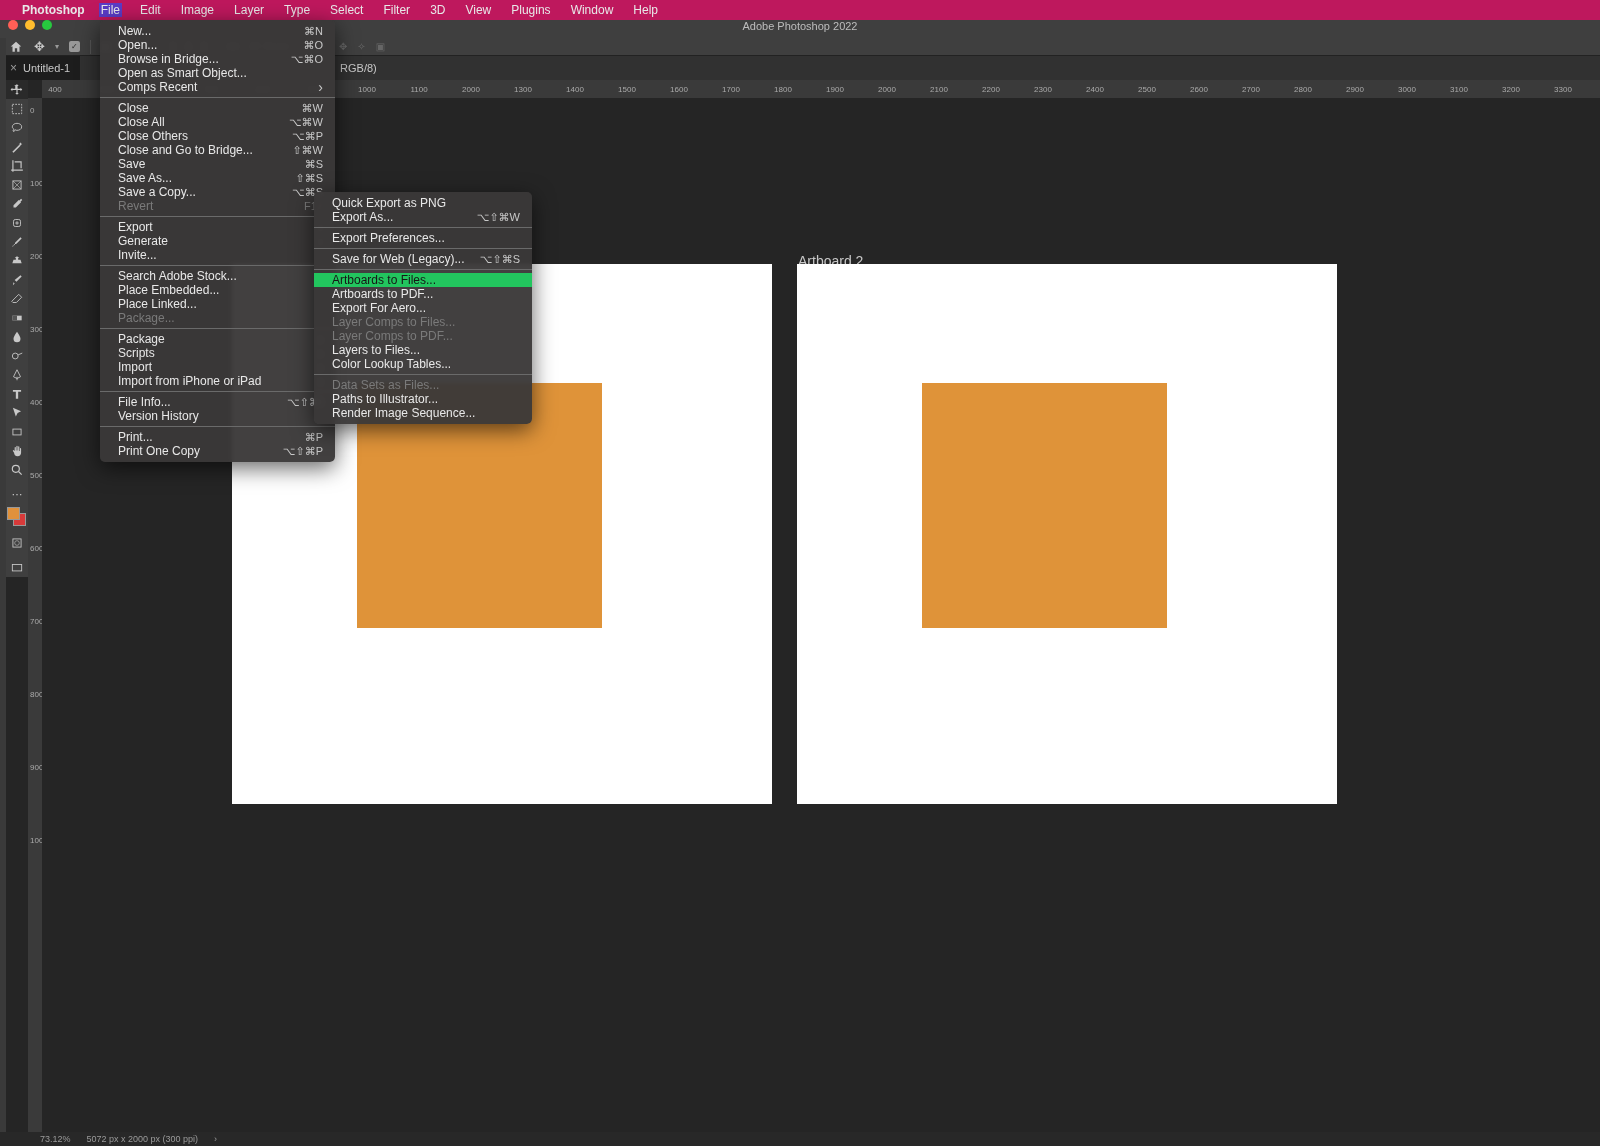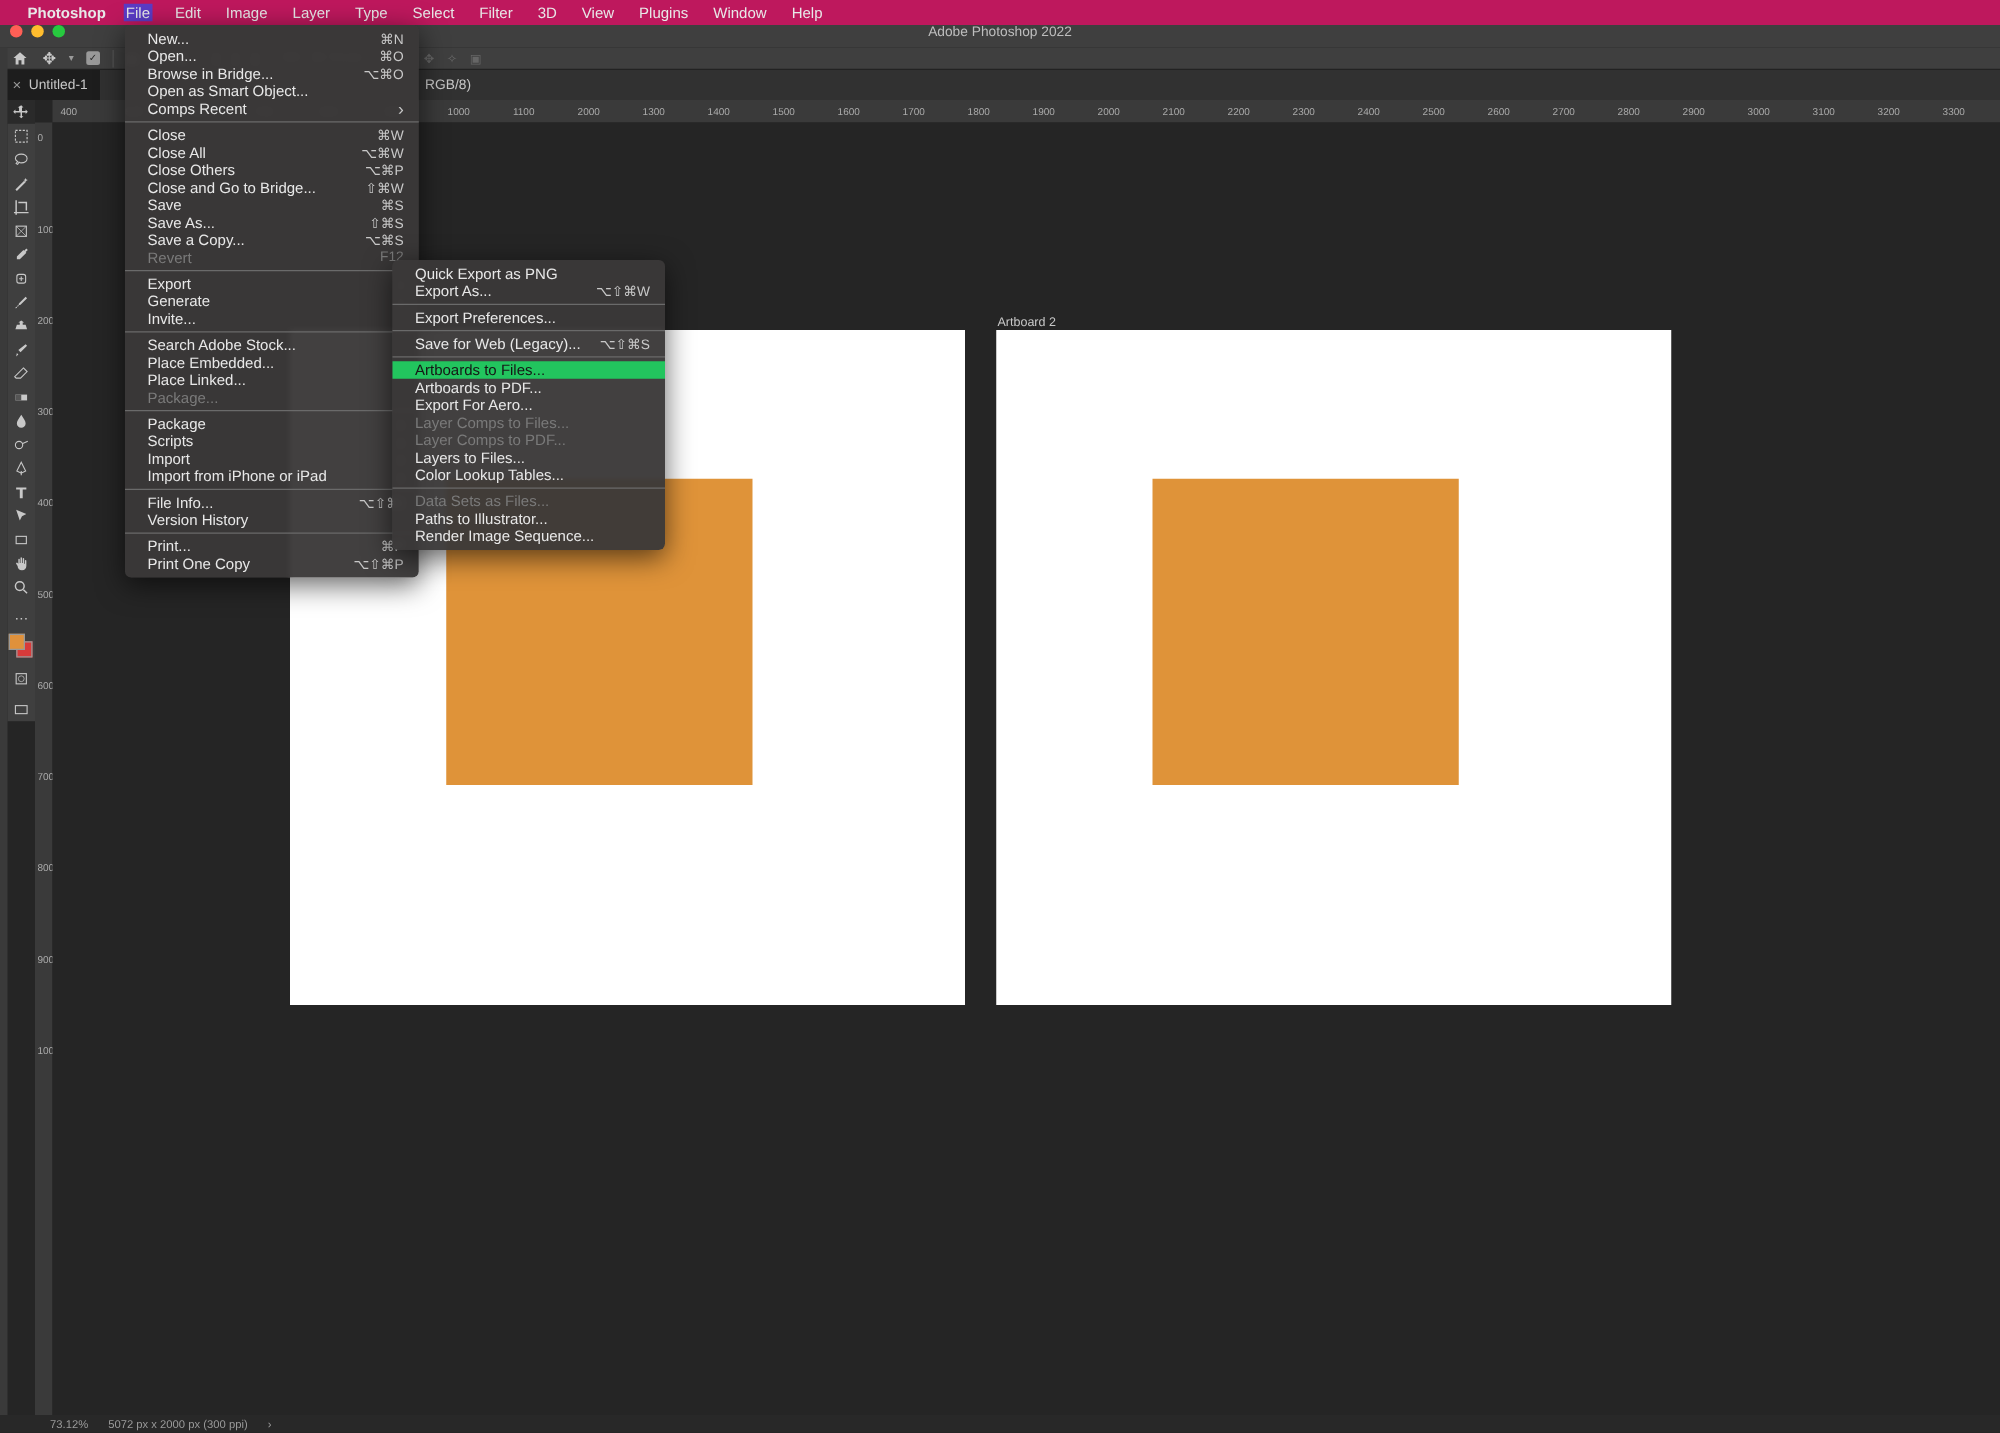--- a/index.html
+++ b/index.html
@@ -52,38 +52,38 @@
 
     
     .workarea { position: absolute; left: 28px; top: 80px; right: 0; bottom: 14px; background: #252525; }
     .vruler { position: absolute; left: 0; top: 18px; bottom: 0; width: 14px; background: #3a3a3a; }
     .vruler .tick { position: absolute; left: 2px; width: 12px; font-size: 8px; color: #aaa; transform: rotate(0); }
     .hruler { position: absolute; left: 14px; top: 0; right: 0; height: 18px; background: #3a3a3a; display: flex; align-items: center; }
     .hruler .hlabel { font-size: 8px; color: #aaa; width: 26px; text-align: center; flex: 0 0 26px; }
 
     
     .canvas { position: absolute; left: 14px; top: 18px; right: 0; bottom: 0; background: #252525; }
-    .artlabel { position: absolute; font-size: 10px; color: #c8c8c8; }
+    .artlabel { position: absolute; font-size: 14px; color: #c8c8c8; }
     .artboard { position: absolute; background: #fff; }
     .rect { position: absolute; background: #df9339; }
 
     
     .statusbar { position: absolute; left: 0; bottom: 0; right: 0; height: 14px; background: #282828; color: #9a9a9a; font-size: 9px; display: flex; align-items: center; padding-left: 40px; gap: 16px; }
 
     
     .ddmenu { position: absolute; background: rgba(58,56,56,0.96); backdrop-filter: blur(2px); border-radius: 5px; box-shadow: 0 6px 22px rgba(0,0,0,0.6); padding: 4px 0; font-size: 12px; color: #e8e8e8; }
     .dditem { display: flex; align-items: center; justify-content: space-between; padding: 1px 12px 1px 18px; height: 14px; cursor: pointer; white-space: nowrap; }
     .dditem .sc { color: #c8c8c8; font-size: 11px; letter-spacing: 0; }
     .dditem .sub { color: #c8c8c8; font-size: 14px; line-height: 8px; }
     .dditem.dis { color: #7a7a7a; }
     .dditem.dis .sc { color: #7a7a7a; text-align: center; }
     .dditem.hl { background: #22c55e; color: #161616; }
     .ddsep { height: 1px; background: #6a6a6a; margin: 3px 0; }
     #file-menu { left: 100px; top: 20px; width: 235px; }
-    #export-menu { left: 314px; top: 208px; width: 218px; }
+    #export-menu { left: 314px; top: 192px; width: 218px; }
   </style>
 </head>
 <body>
 
 <div class="menubar">
   <span class="apple"></span>
   <span class="app">Photoshop</span>
   <span class="mitem active">File</span>
   <span class="mitem">Edit</span>
   <span class="mitem">Image</span>

